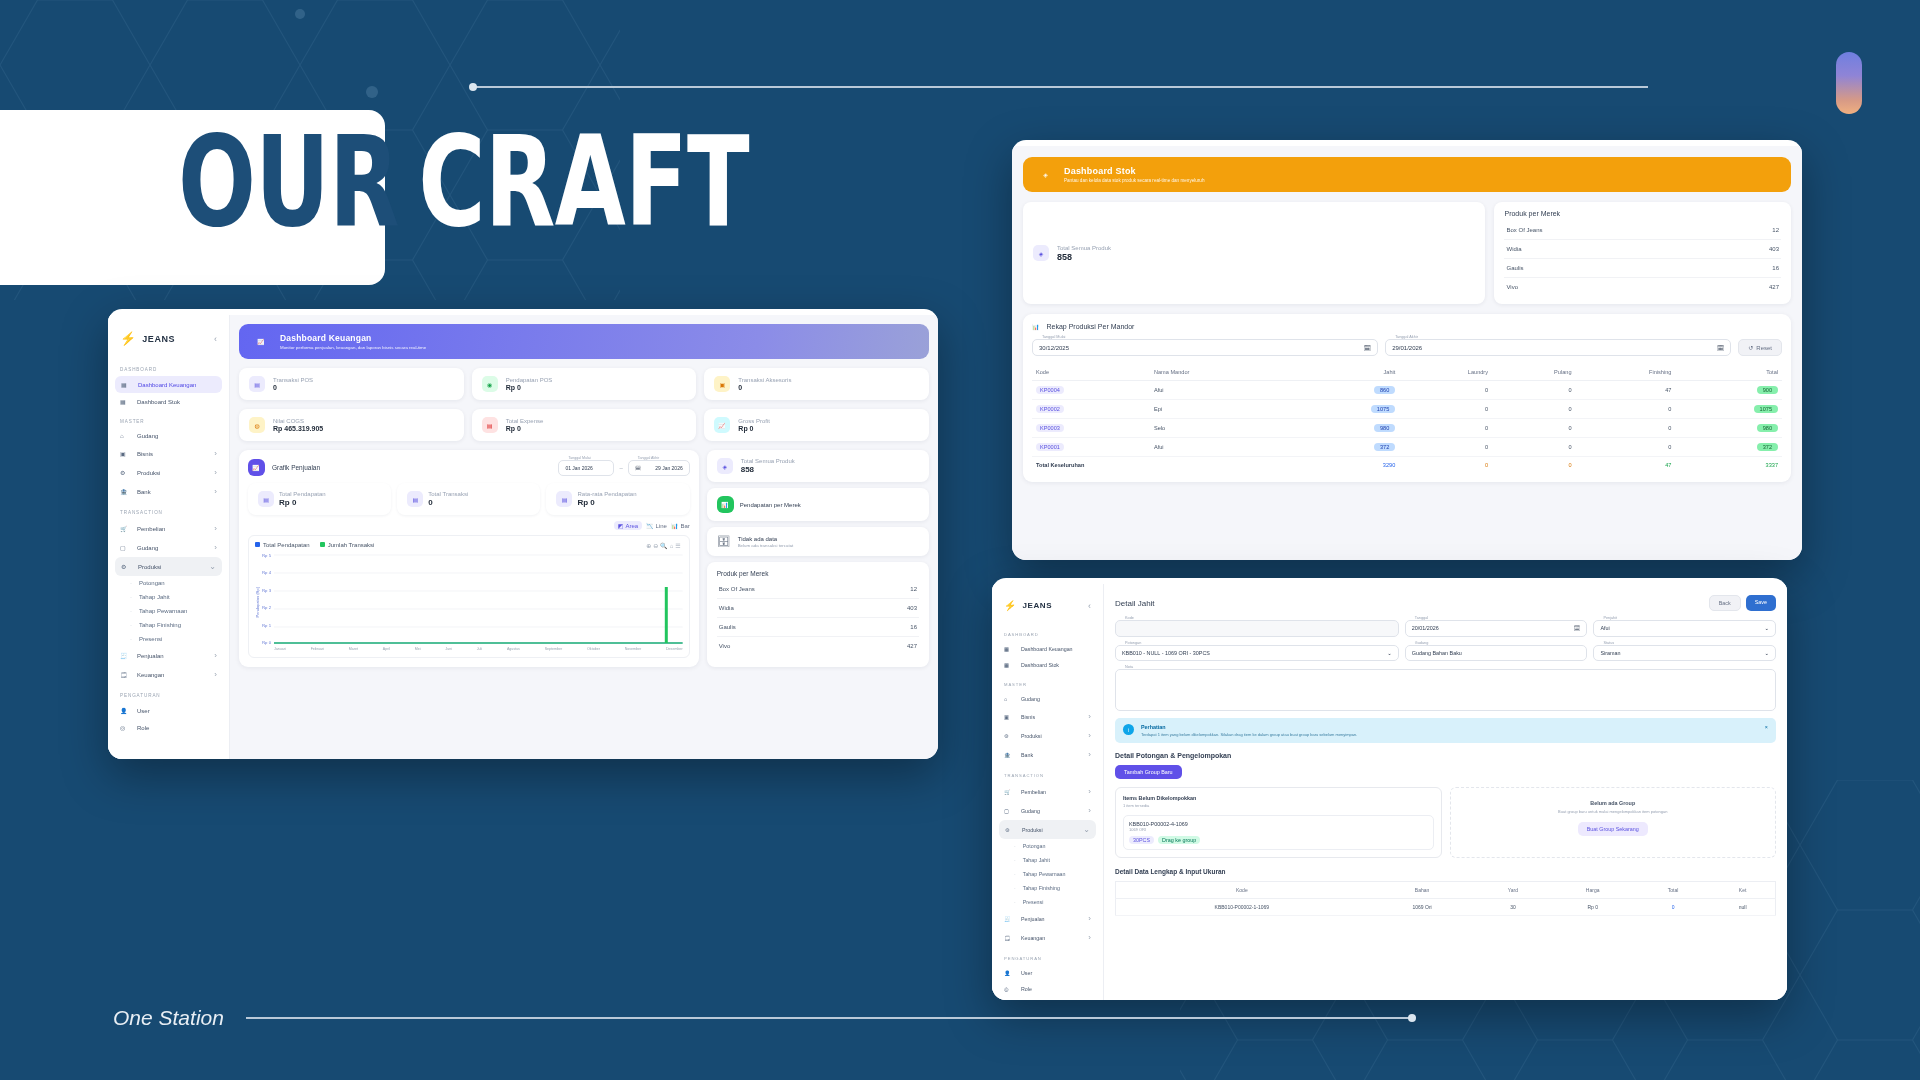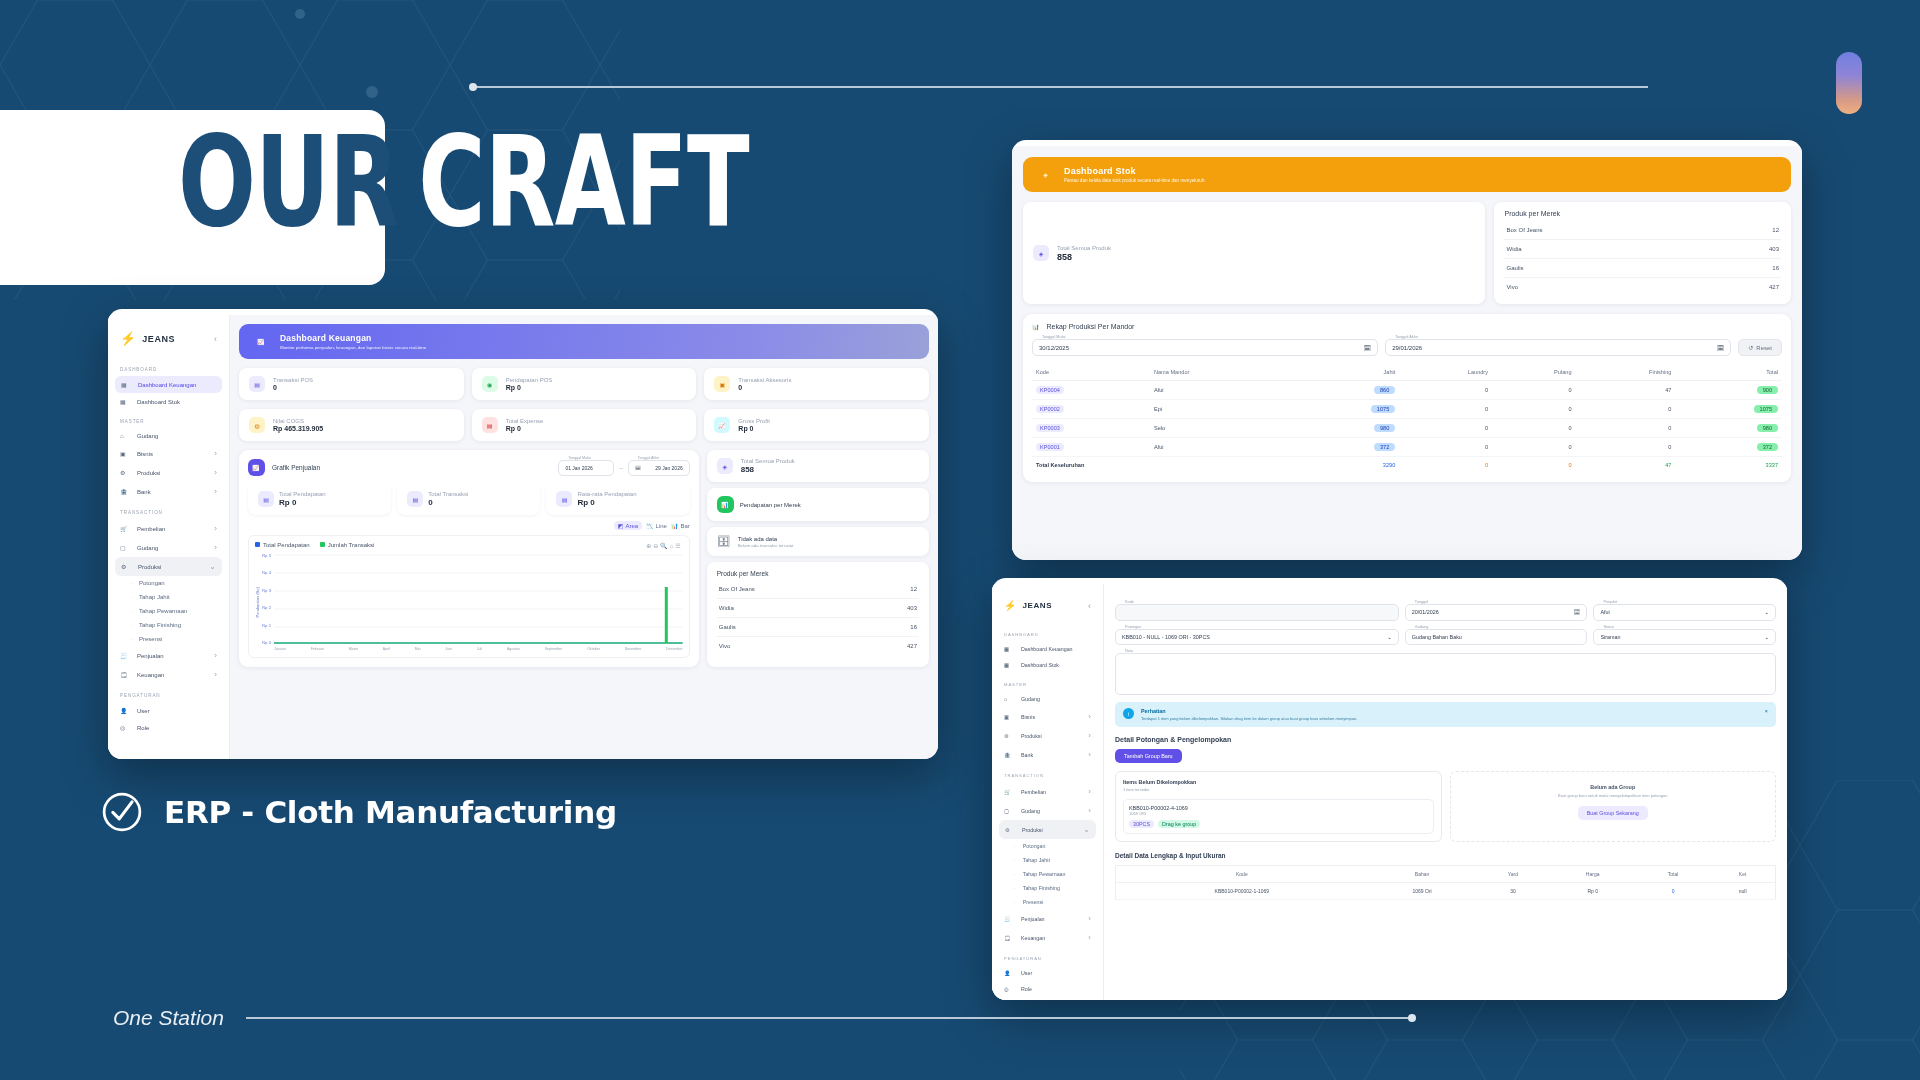--- a/index.html
+++ b/index.html
@@ -727,20 +727,27 @@
         <span class="sb-ic">👤</span>
         <span>User</span>
       </div>
       <div class="sb-item">
         <span class="sb-ic">◎</span>
         <span>Role</span>
       </div>
     </div>
 
     <div class="ct" style="background:#fff; padding:11px;">
+      <div style="display:flex; align-items:center;">
+        <span style="font-size:8px; color:#344054; font-weight:500;">Detail Jahit</span>
+        <span style="margin-left:auto; display:flex; gap:5px;">
+          <span class="btn btn-ghost">Back</span>
+          <span class="btn btn-blue">Save</span>
+        </span>
+      </div>
 
       <div style="display:flex; gap:6px; margin-top:9px;">
         <div class="field" style="flex:1.6; background:#f7f8fa;">
           <span class="field-lbl" style="font-size:3.8px; background:#fff;">Kode</span>
           <span class="field-val" style="min-height:7px;"></span>
         </div>
         <div class="field" style="flex:1;">
           <span class="field-lbl" style="font-size:3.8px;">Tanggal</span>
           <span class="field-val">
             <span>20/01/2026</span>
@@ -838,25 +845,18 @@
             <td style="text-align:center;">null</td>
           </tr>
             </tbody>
         </table>
       </div>
     </div>
   </div>
 </div>
 
 <div class="cap">
-  <div class="cap-head">
-    <svg class="cap-check" viewBox="0 0 48 48">
-      <circle cx="24" cy="24" r="19.5" fill="none" stroke="#ffffff" stroke-width="3"></circle>
-      <path d="M14 24.5 L21 31.5 L35 13" fill="none" stroke="#ffffff" stroke-width="3.4" stroke-linecap="round" stroke-linejoin="round"></path>
-    </svg>
-    <div class="cap-title">ERP - Cloth Manufacturing</div>
-  </div>
 </div>
 
 <div class="foot">
   <span class="foot-t">One Station</span>
   <span class="foot-line"></span>
 </div>
 
 </body></html>

